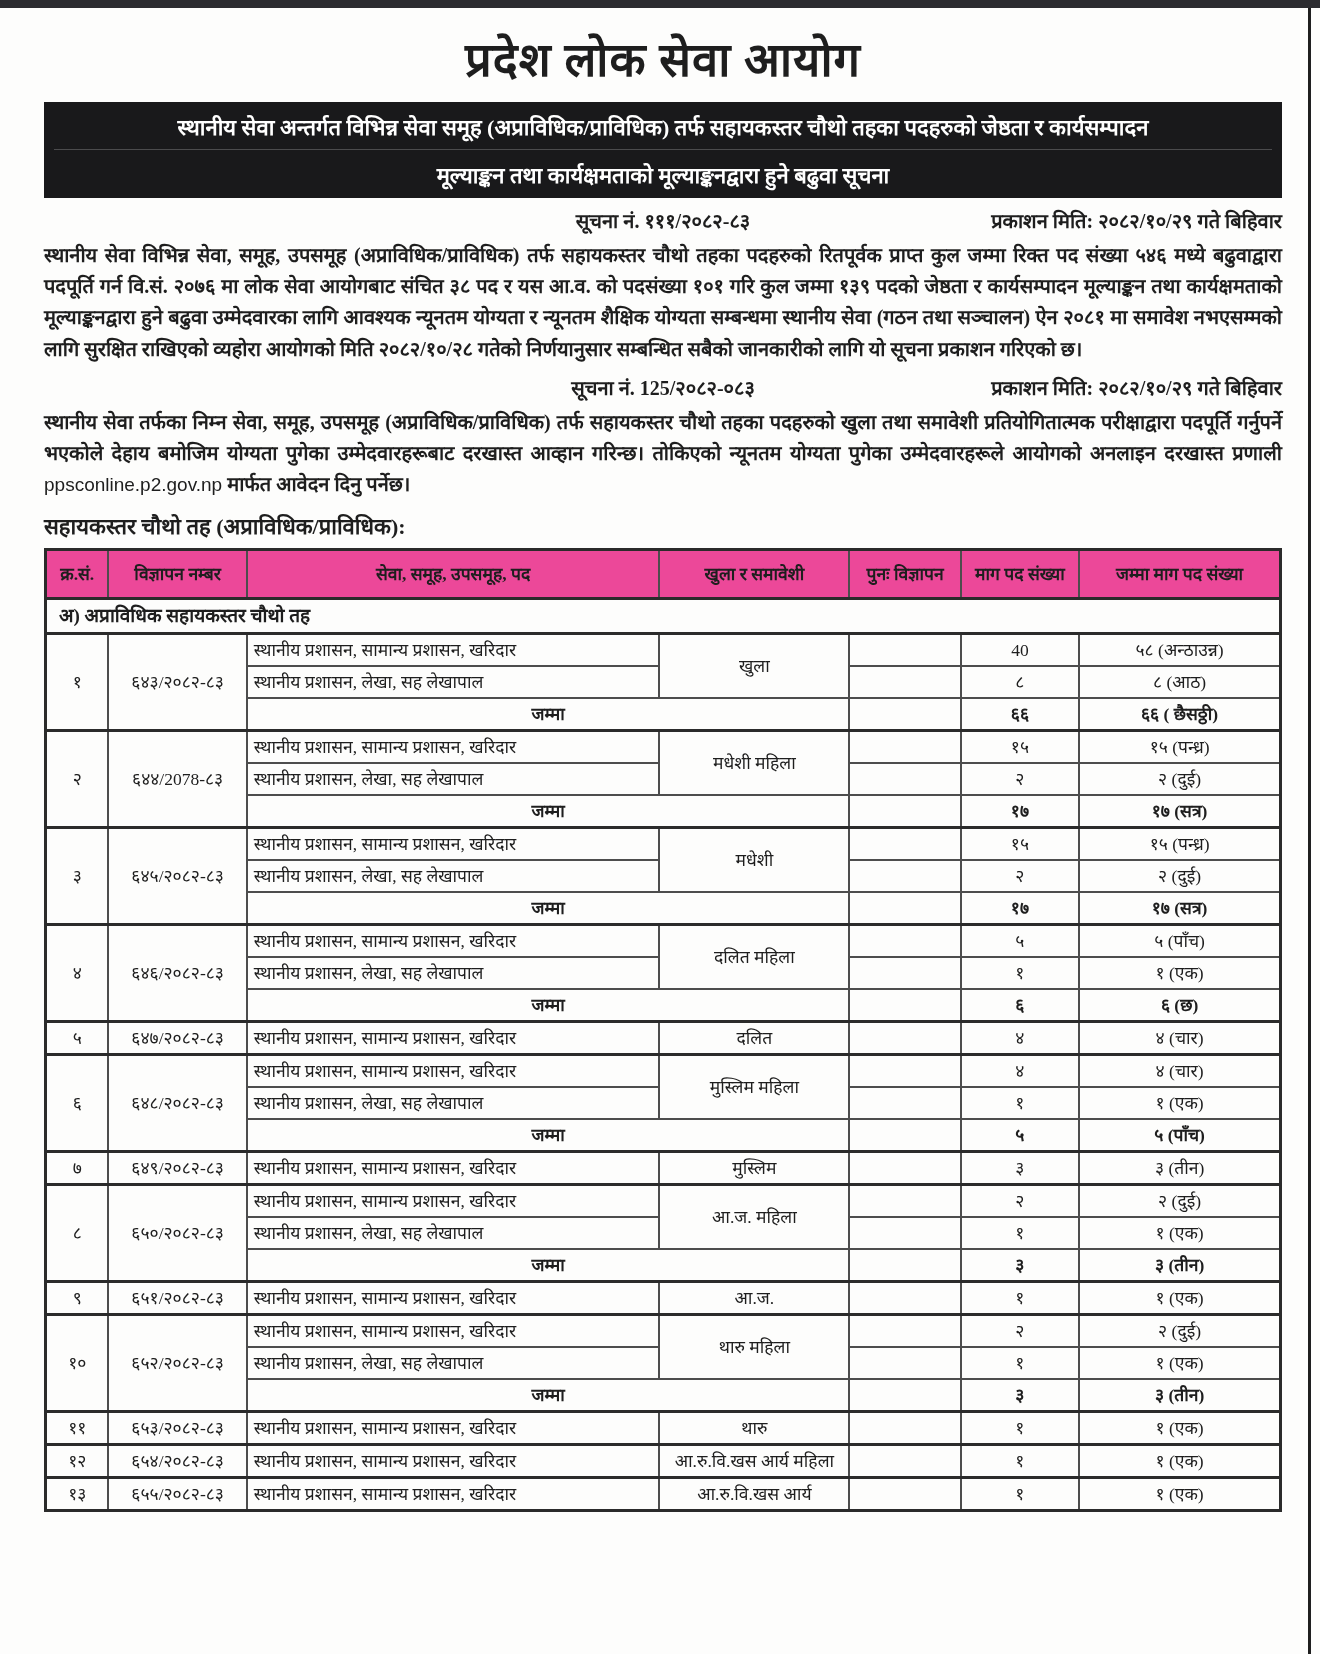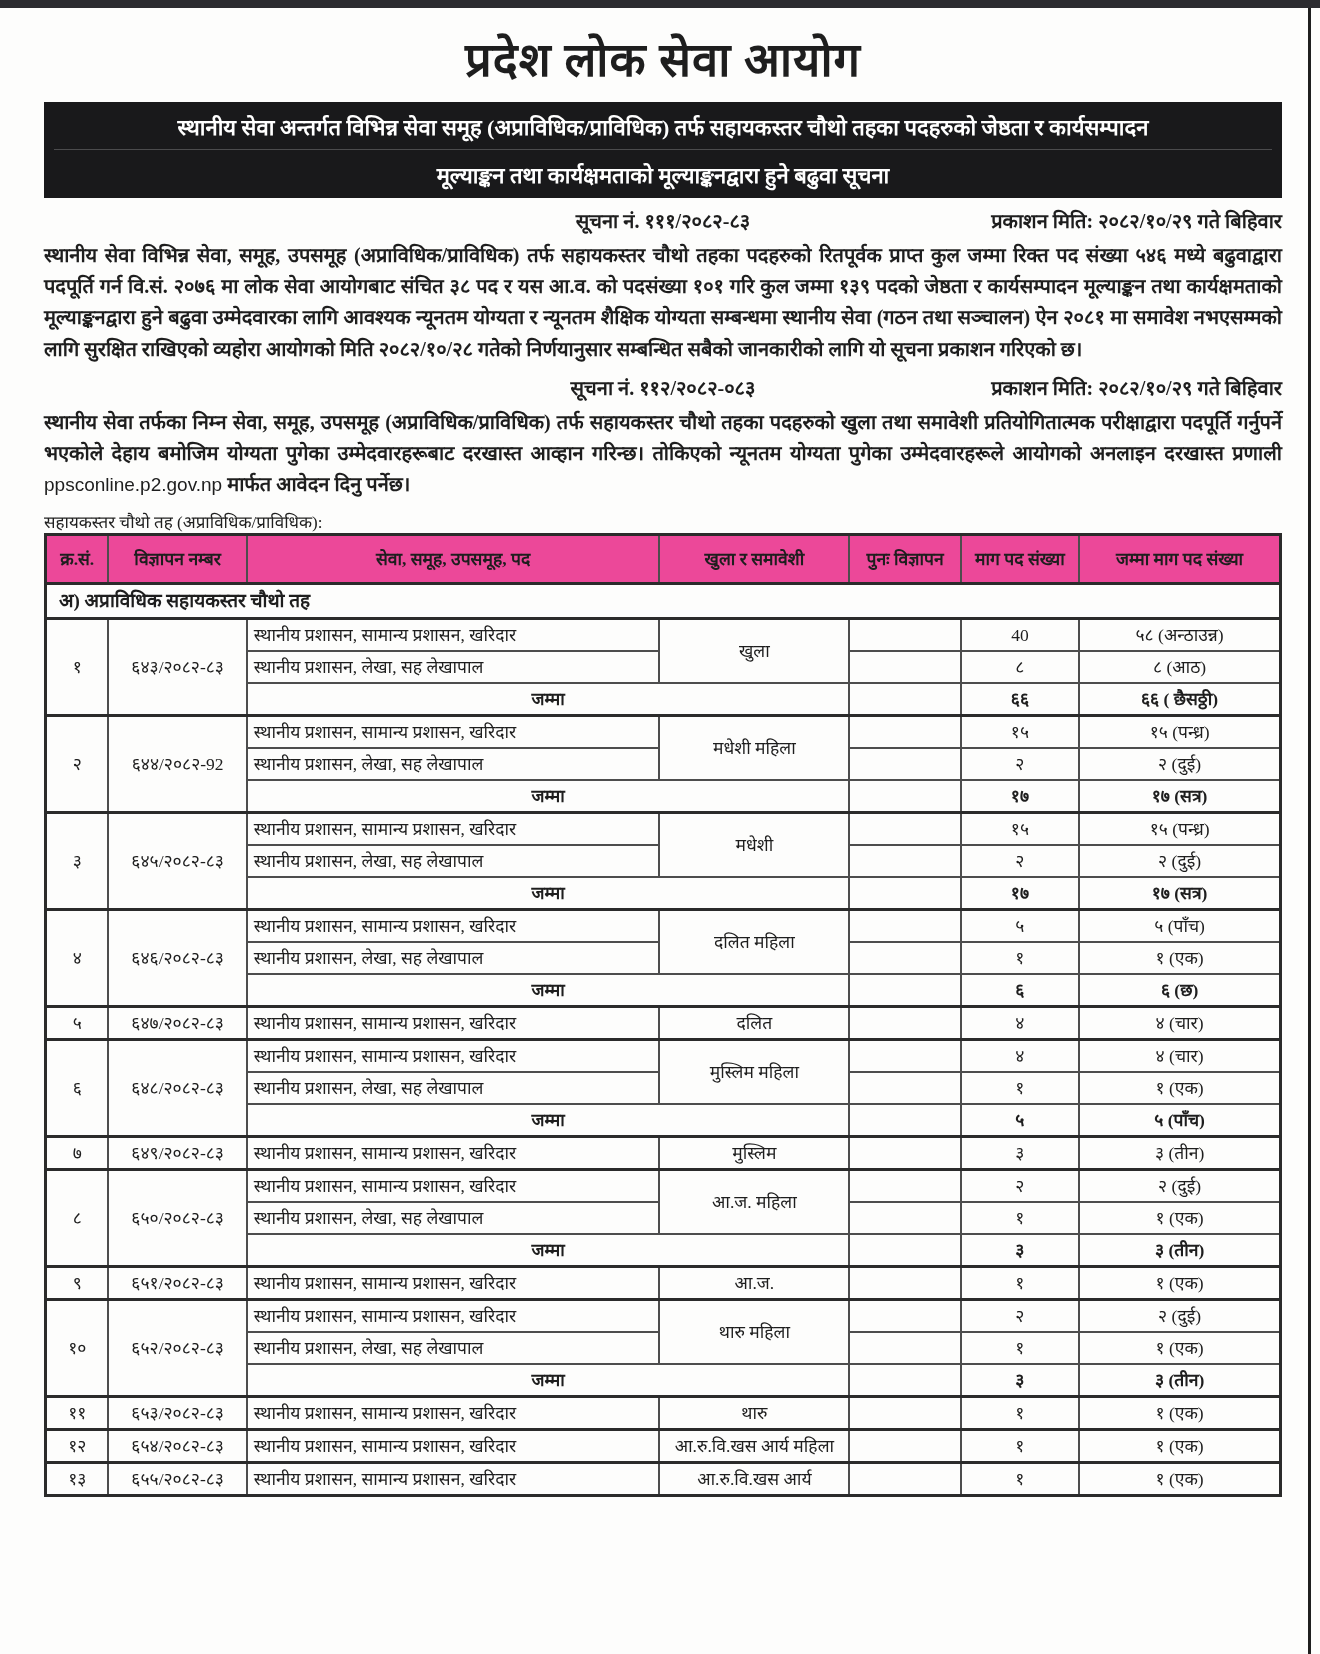--- a/index.html
+++ b/index.html
@@ -18,21 +18,21 @@
   .banner{background:#19191b;color:#ffffff;text-align:center;font-weight:bold;
           font-size:22px;margin-top:12px;padding:9px 10px;}
   .banner .line2{margin-top:8px;padding-top:9px;border-top:1px solid rgba(255,255,255,.22);}
 
   .notice-row{position:relative;margin-top:9px;font-size:20px;font-weight:bold;height:30px;text-align:center;}
   .notice-row .pub-date{position:absolute;right:0;top:0;}
 
   .para{font-size:20px;font-weight:bold;text-align:justify;line-height:1.56;margin-top:3px;}
   .para .url{font-family:"Liberation Sans","DejaVu Sans",sans-serif;font-weight:normal;font-size:19px;}
 
-  .tbl-heading{font-size:17px;font-weight:normal;margin:10px 0 0 0;}
+  .tbl-heading{font-size:22px;font-weight:bold;margin:10px 0 8px 0;}
 
   table.vt{width:100%;border-collapse:collapse;font-size:17.5px;table-layout:fixed;}
   table.vt th,table.vt td{border:2px solid #4d4d4d;padding:3px 6px;line-height:24px;
       overflow:hidden;white-space:nowrap;}
   table.vt thead th{background:#ec4899;font-weight:bold;text-align:center;padding:11px 4px;
       border-bottom:3px solid #2b2b2b;}
   table.vt{border:3px solid #2b2b2b;}
   tr.section-row td{text-align:left;font-weight:bold;padding:4px 12px;font-size:19px;}
   td.c{text-align:center;}
   td.l{text-align:left;padding-left:11px;}
@@ -56,21 +56,21 @@
 
   <div class="notice-row">
     <span>सूचना नं. १११/२०८२-८३</span>
     <span class="pub-date">प्रकाशन मिति: २०८२/१०/२९ गते बिहिवार</span>
   </div>
 
   <div class="para">स्थानीय सेवा विभिन्न सेवा, समूह, उपसमूह (अप्राविधिक/प्राविधिक) तर्फ सहायकस्तर चौथो तहका पदहरुको रितपूर्वक प्राप्त कुल जम्मा रिक्त पद संख्या ५४६ मध्ये बढुवाद्वारा पदपूर्ति गर्न वि.सं. २०७६ मा लोक सेवा आयोगबाट संचित ३८ पद र यस आ.व. को पदसंख्या १०१ गरि कुल जम्मा १३९ पदको जेष्ठता र कार्यसम्पादन मूल्याङ्कन तथा कार्यक्षमताको मूल्याङ्कनद्वारा हुने बढुवा उम्मेदवारका लागि आवश्यक न्यूनतम योग्यता र न्यूनतम शैक्षिक योग्यता सम्बन्धमा स्थानीय सेवा (गठन तथा सञ्चालन) ऐन २०८१ मा समावेश नभएसम्मको लागि सुरक्षित राखिएको व्यहोरा आयोगको मिति २०८२/१०/२८ गतेको निर्णयानुसार सम्बन्धित सबैको जानकारीको लागि यो सूचना प्रकाशन गरिएको छ।</div>
 
 
   <div class="notice-row">
-    <span>सूचना नं. ११२/२०८२-०८३</span>
+    <span>सूचना नं. 125/२०८२-०८३</span>
     <span class="pub-date">प्रकाशन मिति: २०८२/१०/२९ गते बिहिवार</span>
   </div>
 
   <div class="para">
     <span>स्थानीय सेवा तर्फका निम्न सेवा, समूह, उपसमूह (अप्राविधिक/प्राविधिक) तर्फ सहायकस्तर चौथो तहका पदहरुको खुला तथा समावेशी प्रतियोगितात्मक परीक्षाद्वारा पदपूर्ति गर्नुपर्ने भएकोले देहाय बमोजिम योग्यता पुगेका उम्मेदवारहरूबाट दरखास्त आव्हान गरिन्छ। तोकिएको न्यूनतम योग्यता पुगेका उम्मेदवारहरूले आयोगको अनलाइन दरखास्त प्रणाली</span>
     <span class="url">ppsconline.p2.gov.np</span>
     <span>मार्फत आवेदन दिनु पर्नेछ।</span>
   </div>
 
   <div class="tbl-heading">सहायकस्तर चौथो तह (अप्राविधिक/प्राविधिक):</div>
@@ -116,21 +116,21 @@
           <td class="c">८ (आठ)</td>
         </tr>
         <tr class="sum-row">
           <td class="c" colspan="2">जम्मा</td>
           <td></td>
           <td class="c">६६</td>
           <td class="c">६६ ( छैसठ्ठी)</td>
         </tr>
         <tr class="group-start">
           <td class="c" rowspan="3">२</td>
-          <td class="c" rowspan="3">६४४/२०८२-92</td>
+          <td class="c" rowspan="3">६४४/2078-८३</td>
           <td class="l">स्थानीय प्रशासन, सामान्य प्रशासन, खरिदार</td>
           <td class="c" rowspan="2">मधेशी महिला</td>
           <td></td>
           <td class="c">१५</td>
           <td class="c">१५ (पन्ध्र)</td>
         </tr>
         <tr>
           <td class="l">स्थानीय प्रशासन, लेखा, सह लेखापाल</td>
           <td></td>
           <td class="c">२</td>

